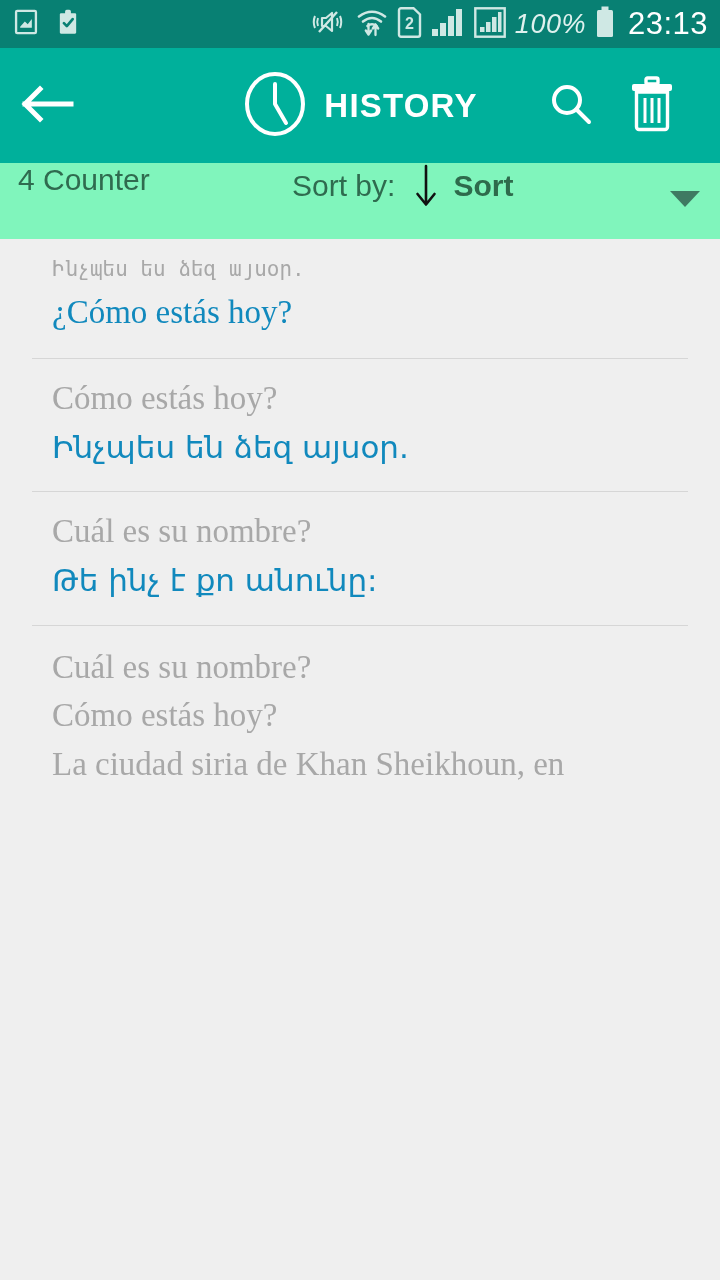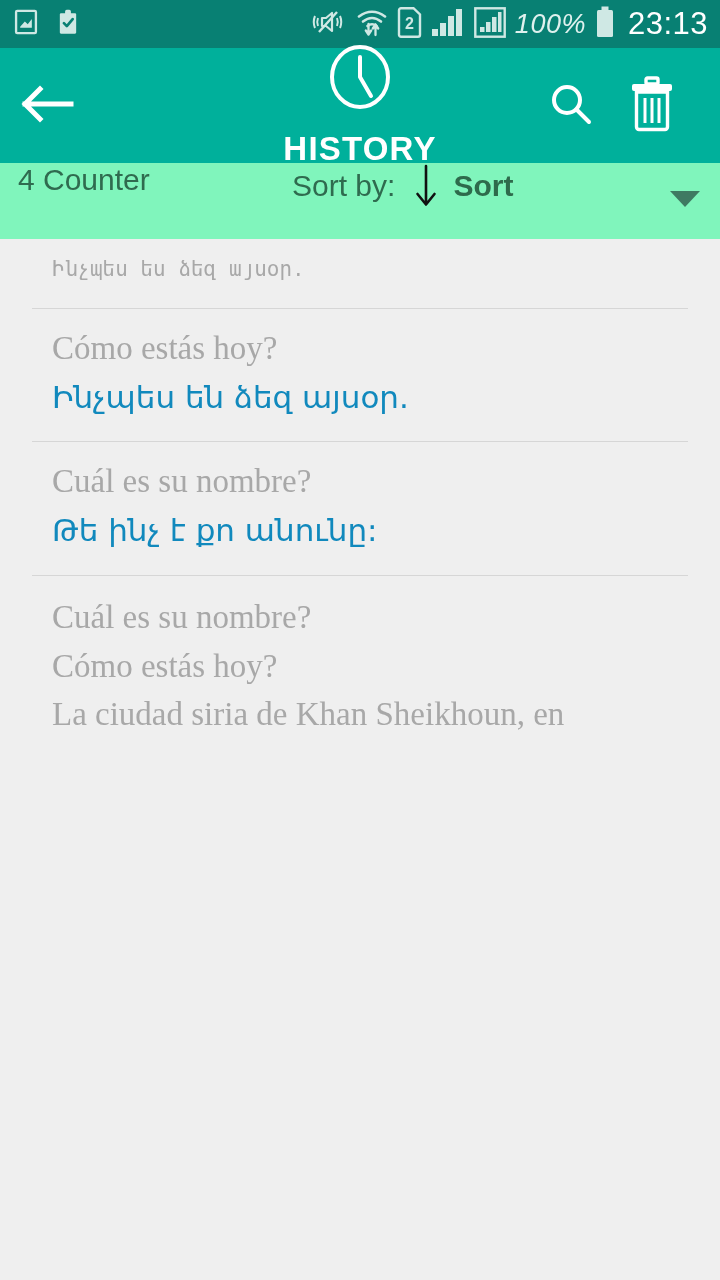--- a/index.html
+++ b/index.html
@@ -30,21 +30,20 @@
   
   .appbar {
     flex:0 0 115px; background:#00b09b;
     display:flex; align-items:center; position:relative;
   }
   .back-btn { width:96px; display:flex; align-items:center; justify-content:center; }
   .title-group {
     position:absolute; left:0; right:0;
     display:flex; align-items:center; justify-content:center; gap:16px;
     pointer-events:none;
-    flex-direction:column;
   }
   .title-group > * { pointer-events:auto; }
   .app-title {
     color:#ffffff; font-size:33px; font-weight:bold; letter-spacing:1.2px;
   }
   .appbar-actions {
     margin-left:auto; display:flex; align-items:center; gap:34px; padding-right:44px;
   }
   .action-btn { display:flex; align-items:center; justify-content:center; }
 
@@ -229,20 +228,21 @@
           <path d="M2 3 L17 19 L32 3 Z" fill="#3f7a62"></path>
         </svg>
       </span>
     </span>
   </div>
 
   <div class="list">
 
     <div class="row">
       <div class="src armn">Ինչպես ես ձեզ այսօր.</div>
+      <div class="dst">¿Cómo estás hoy?</div>
       <div class="divider"></div>
     </div>
 
     <div class="row">
       <div class="src">Cómo estás hoy?</div>
       <div class="dst armn">Ինչպես են ձեզ այսօր.</div>
       <div class="divider"></div>
     </div>
 
     <div class="row">

